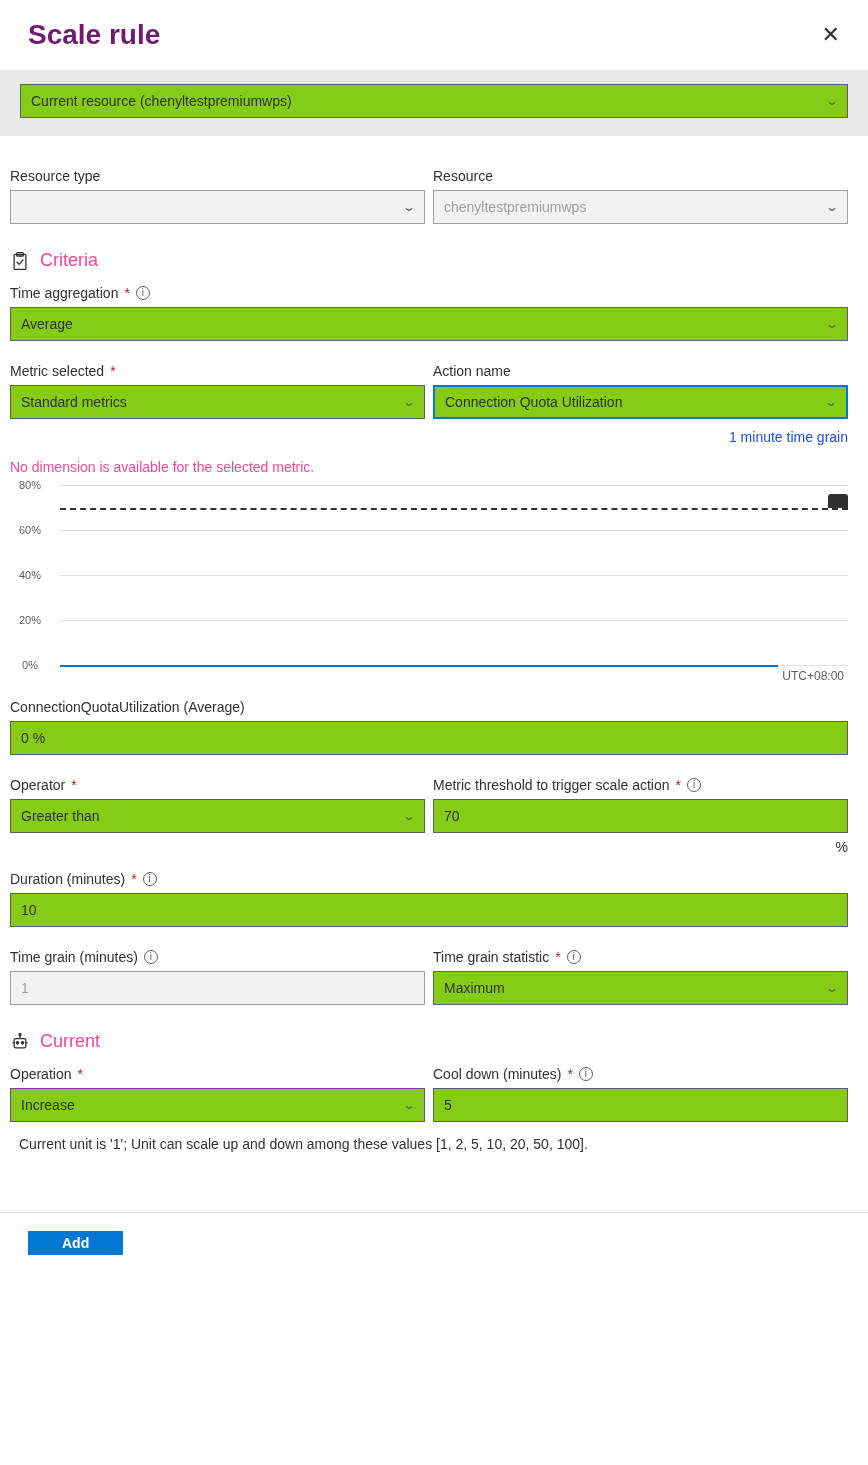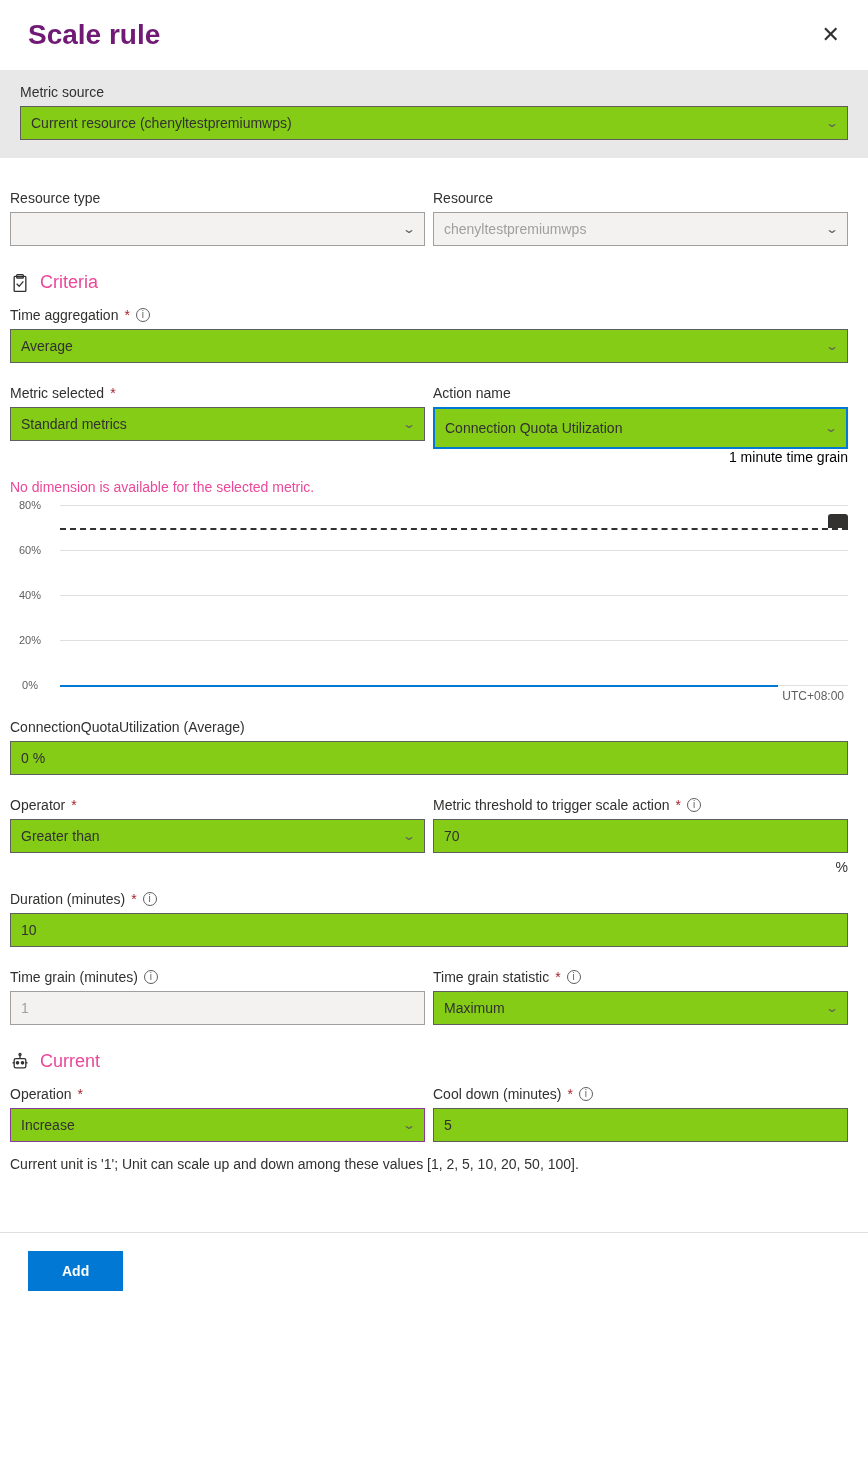--- a/index.html
+++ b/index.html
@@ -71,21 +71,21 @@
     cursor: default;
     border: 1px solid #a19f9d;
   }
   .input.disabled {
     background: #f3f2f1;
     color: #a19f9d;
     border: 1px solid #a19f9d;
   }
   .select.highlighted {
     border: 2px solid #0078d4;
-    height: 42px;
+    height: 34px;
   }
   .select.purple {
     border: 1px solid #8a3a9b;
   }
   .chevron {
     font-size: 12px;
     color: #605e5c;
     transform: scaleX(1.4);
   }
   .body-pad {
@@ -104,23 +104,23 @@
     align-items: center;
     gap: 10px;
     margin: 26px 0 14px 0;
     font-size: 18px;
     font-weight: 400;
     color: #ec4899;
   }
   .section-head svg { width: 20px; height: 20px; }
   .hint {
     font-size: 14px;
-    color: #000000;
+    color: #1d4ed8;
     text-align: right;
-    margin-top: 0;
+    margin-top: 10px;
   }
   .dim-text {
     font-size: 14px;
     color: #ec4899;
     margin: 14px 0 8px 0;
   }
   .chart {
     position: relative;
     height: 180px;
     margin: 10px 0 4px 30px;
@@ -171,49 +171,48 @@
   }
   .pct-unit {
     text-align: right;
     font-size: 14px;
     color: #323130;
     margin-top: 6px;
   }
   .note {
     font-size: 14px;
     color: #323130;
-    margin: 14px 0 60px 0;
+    margin: 14px 0 60px 9px;
   }
   .footer {
     border-top: 1px solid #e1dfdd;
     padding: 18px 0 18px 28px;
   }
   .btn-primary {
     background: #0078d4;
     color: #fff;
     border: none;
     font-size: 14px;
     font-weight: 600;
-    padding: 12px 34px;
+    padding: 4px 34px;
     cursor: pointer;
     font-family: inherit;
   }
   .mt16 { margin-top: 16px; }
   .mt22 { margin-top: 22px; }
 </style>
 </head>
 <body>
 
 <div class="header">
   <h1>Scale rule</h1>
   <span class="close">✕</span>
 </div>
 
 <div class="band">
-  <div class="label">Metric source</div>
   <div class="select">
     <span>Current resource (chenyltestpremiumwps)</span>
     <span class="chevron">⌄</span>
   </div>
 </div>
 
 <div class="body-pad">
 
   <div class="row2 mt16">
     <div class="col">

